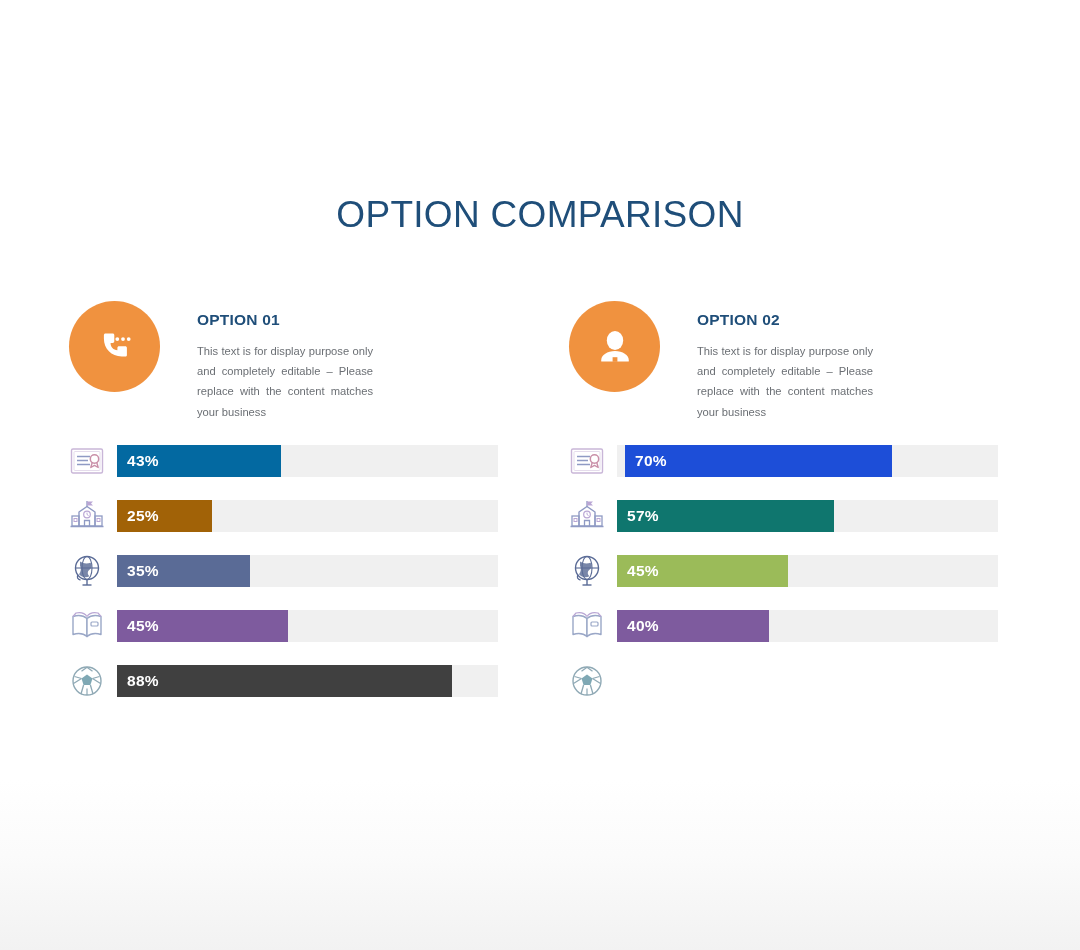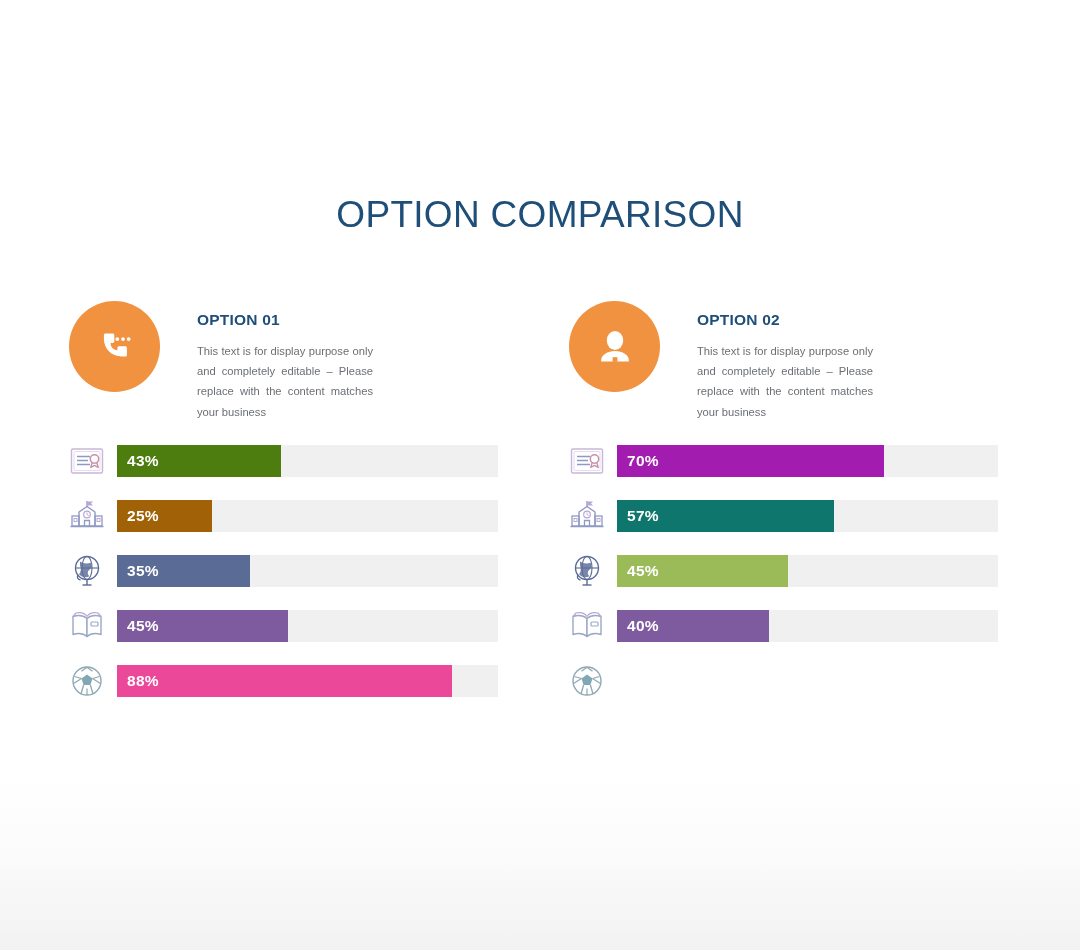--- a/index.html
+++ b/index.html
@@ -177,21 +177,21 @@
             <rect x="1.5" y="2" width="31" height="24" rx="1.5" fill="none" stroke="#c9b6d8" stroke-width="1.4"></rect>
             <rect x="4" y="4.5" width="26" height="19" rx="1" fill="none" stroke="#e2d8ea" stroke-width="0.9"></rect>
             <line x1="7" y1="9.5" x2="20" y2="9.5" stroke="#8f9ac4" stroke-width="1.5"></line>
             <line x1="7" y1="13.5" x2="18" y2="13.5" stroke="#8f9ac4" stroke-width="1.5"></line>
             <line x1="7" y1="17.5" x2="20" y2="17.5" stroke="#8f9ac4" stroke-width="1.5"></line>
             <circle cx="24.5" cy="12" r="4.2" fill="none" stroke="#c98fa8" stroke-width="1.5"></circle>
             <path d="M22.2 15.5l-1.4 5 3.7-2.1 3.7 2.1-1.4-5" fill="none" stroke="#c98fa8" stroke-width="1.4" stroke-linejoin="round"></path>
           </svg>
         </span>
         <div class="bar-track">
-          <div class="bar-fill" style="width: 43%; background: #4d7c0f;">
+          <div class="bar-fill" style="width: 43%; background: #0369a1;">
             <span class="bar-label">43%</span>
           </div>
         </div>
       </div>
 
       <div class="bar-row">
         <span class="bar-icon">
           <svg width="34" height="32" viewBox="0 0 34 32">
             <line x1="17" y1="1" x2="17" y2="7" stroke="#8f9ac4" stroke-width="1.3"></line>
             <path d="M17 1.5h6l-2 2 2 2h-6z" fill="#b9a6d4"></path>
@@ -253,21 +253,21 @@
       <div class="bar-row">
         <span class="bar-icon">
           <svg width="32" height="32" viewBox="0 0 32 32">
             <circle cx="16" cy="16" r="14" fill="none" stroke="#8fa9b5" stroke-width="1.4"></circle>
             <path d="M16 9.5l5.5 4-2.1 6.5h-6.8L10.5 13.5z" fill="#7fa8b4"></path>
             <path d="M16 2.2l-5.5 4M16 2.2l5.5 4M2.5 18.5l8-5M29.5 18.5l-8-5M10 29l2.6-9M22 29l-2.6-9" fill="none" stroke="#8fa9b5" stroke-width="1.3"></path>
             <path d="M3.5 11.5l7 2M28.5 11.5l-7 2M16 30v-6.5" fill="none" stroke="#8fa9b5" stroke-width="1.2"></path>
           </svg>
         </span>
         <div class="bar-track">
-          <div class="bar-fill" style="width: 88%; background: #ec4899;">
+          <div class="bar-fill" style="width: 88%; background: #404040;">
             <span class="bar-label">88%</span>
           </div>
         </div>
       </div>
 
     </div>
   </div>
 
   <div class="column right">
     <div class="intro">
@@ -294,21 +294,21 @@
             <rect x="1.5" y="2" width="31" height="24" rx="1.5" fill="none" stroke="#c9b6d8" stroke-width="1.4"></rect>
             <rect x="4" y="4.5" width="26" height="19" rx="1" fill="none" stroke="#e2d8ea" stroke-width="0.9"></rect>
             <line x1="7" y1="9.5" x2="20" y2="9.5" stroke="#8f9ac4" stroke-width="1.5"></line>
             <line x1="7" y1="13.5" x2="18" y2="13.5" stroke="#8f9ac4" stroke-width="1.5"></line>
             <line x1="7" y1="17.5" x2="20" y2="17.5" stroke="#8f9ac4" stroke-width="1.5"></line>
             <circle cx="24.5" cy="12" r="4.2" fill="none" stroke="#c98fa8" stroke-width="1.5"></circle>
             <path d="M22.2 15.5l-1.4 5 3.7-2.1 3.7 2.1-1.4-5" fill="none" stroke="#c98fa8" stroke-width="1.4" stroke-linejoin="round"></path>
           </svg>
         </span>
         <div class="bar-track">
-          <div class="bar-fill" style="width: 70%; background: #a21caf;">
+          <div class="bar-fill" style="width: 70%; background: #1d4ed8; margin-left: 8px;">
             <span class="bar-label">70%</span>
           </div>
         </div>
       </div>
 
       <div class="bar-row">
         <span class="bar-icon">
           <svg width="34" height="32" viewBox="0 0 34 32">
             <line x1="17" y1="1" x2="17" y2="7" stroke="#8f9ac4" stroke-width="1.3"></line>
             <path d="M17 1.5h6l-2 2 2 2h-6z" fill="#b9a6d4"></path>

